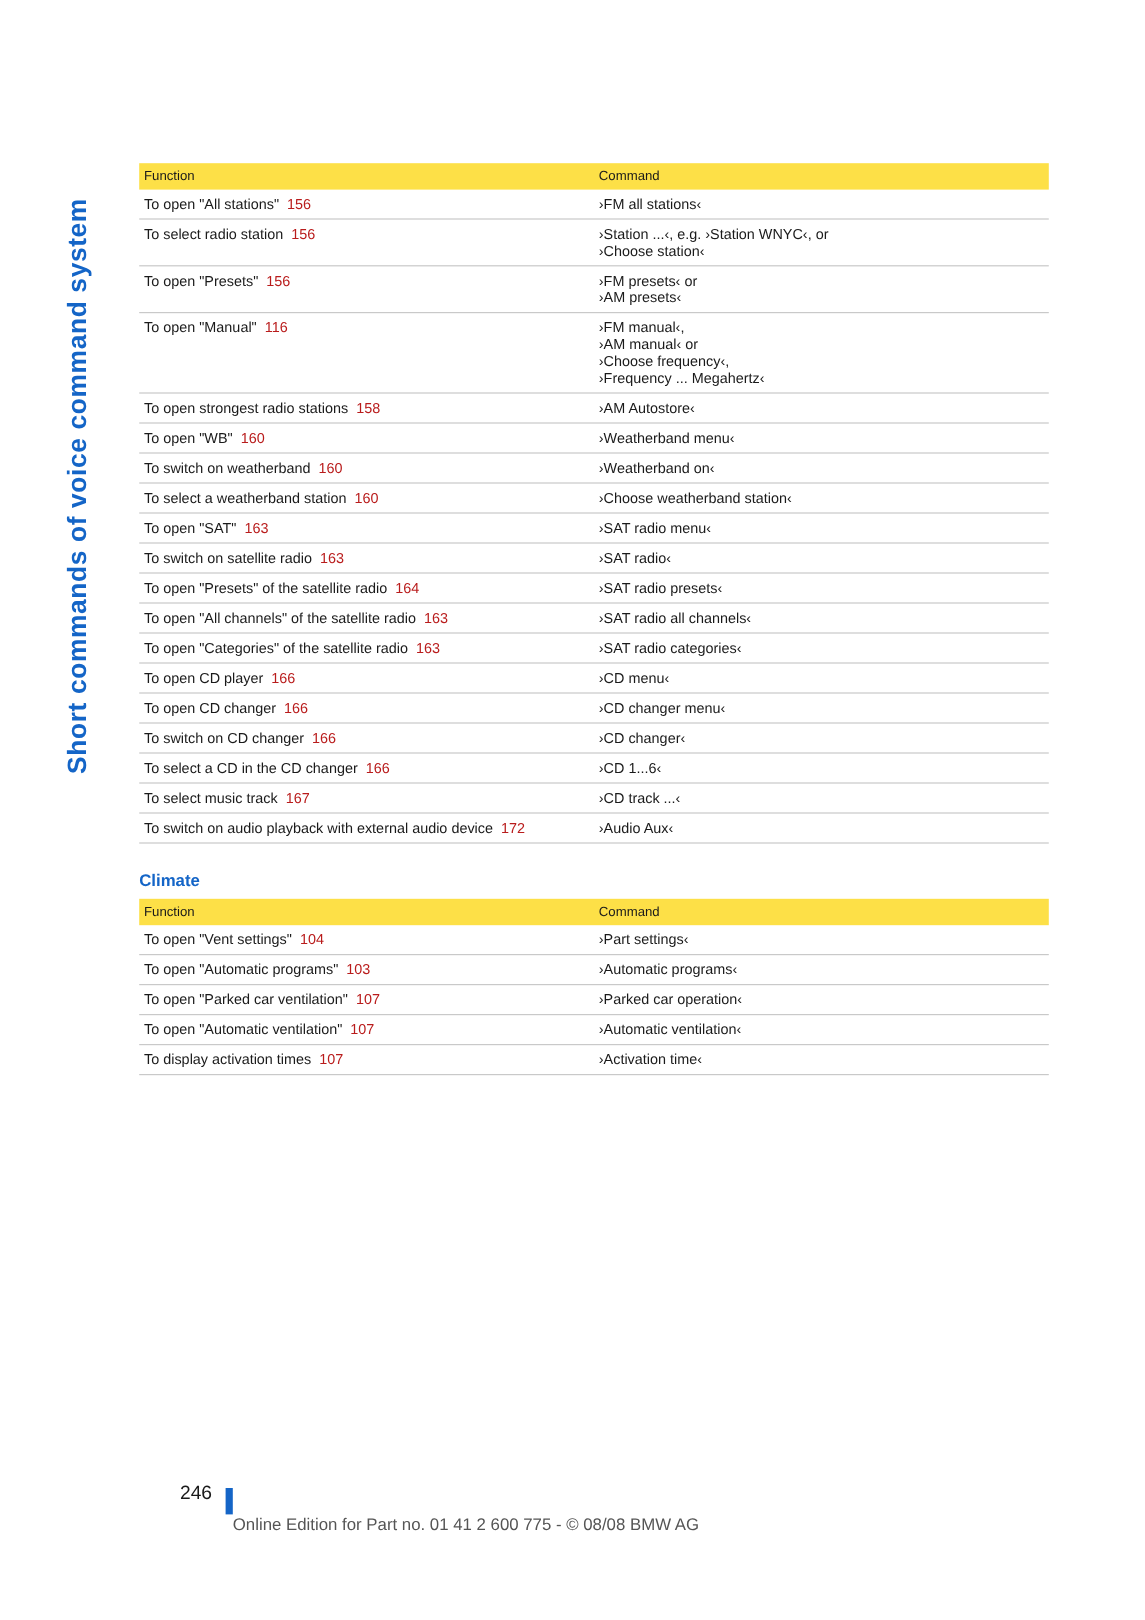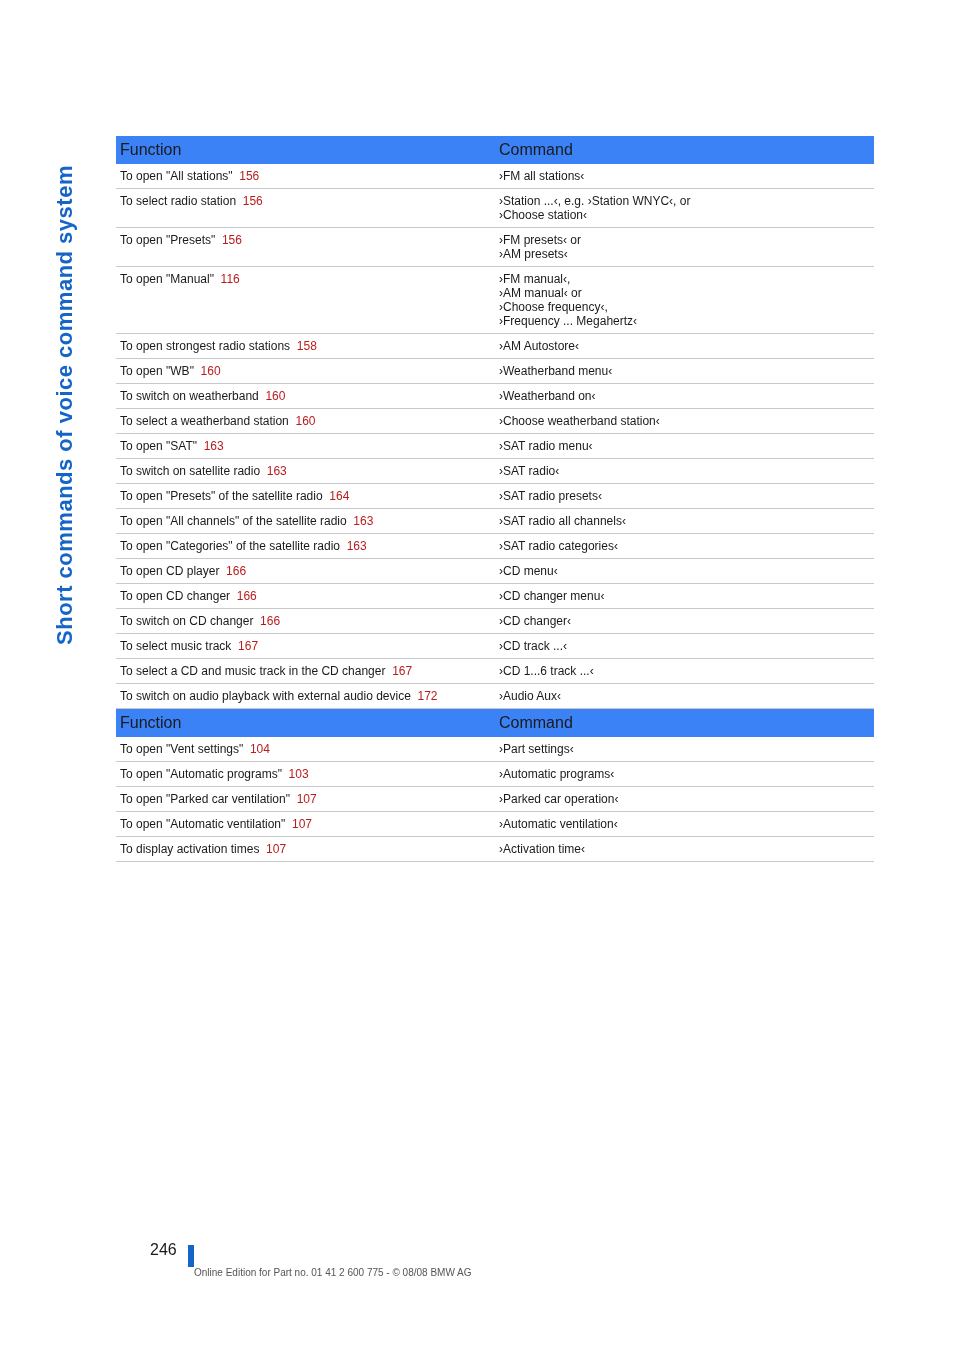--- a/index.html
+++ b/index.html
@@ -45,23 +45,23 @@
     border-collapse: collapse;
     table-layout: fixed;
   }
   th, td {
     text-align: left;
     vertical-align: top;
     padding: 5px 8px 5px 4px;
     font-weight: normal;
   }
   th {
-    background: #3b82f6;
+    background: #fde047;
     color: #1a1a1a;
-    font-size: 16px;
+    font-size: 11px;
   }
   tr:not(.hdr) td {
     border-bottom: 1px solid #c9c9c9;
   }
   .func-col { width: 50%; }
   .cmd-col  { width: 50%; }
   .pg {
     color: #b91c1c;
   }
   .section-title {
@@ -89,21 +89,21 @@
     vertical-align: top;
     margin-left: 2px;
     position: relative;
     top: 4px;
   }
   .footer-line {
     display: block;
     margin-left: 44px;
     margin-top: 4px;
     color: #555;
-    font-size: 10px;
+    font-size: 14px;
   }
 </style>
 </head>
 <body>
 
 <div class="page">
 
   <div class="tab">
     <div class="tab-text">Short commands of voice command system</div>
   </div>
@@ -180,34 +180,35 @@
           </tr>
           <tr>
             <td><span>To open CD changer&nbsp;&nbsp;</span><span class="pg">166</span></td>
             <td>›CD changer menu‹</td>
           </tr>
           <tr>
             <td><span>To switch on CD changer&nbsp;&nbsp;</span><span class="pg">166</span></td>
             <td>›CD changer‹</td>
           </tr>
           <tr>
+            <td><span>To select a CD in the CD changer&nbsp;&nbsp;</span><span class="pg">166</span></td>
+            <td>›CD 1...6‹</td>
+          </tr>
+          <tr>
             <td><span>To select music track&nbsp;&nbsp;</span><span class="pg">167</span></td>
             <td>›CD track ...‹</td>
           </tr>
           <tr>
-            <td><span>To select a CD and music track in the CD changer&nbsp;&nbsp;</span><span class="pg">167</span></td>
-            <td>›CD 1...6 track ...‹</td>
-          </tr>
-          <tr>
             <td><span>To switch on audio playback with external audio device&nbsp;&nbsp;</span><span class="pg">172</span></td>
             <td>›Audio Aux‹</td>
           </tr>
         </tbody>
     </table>
 
+    <div class="section-title">Climate</div>
 
     <table>
       <colgroup>
           <col class="func-col">
           <col class="cmd-col">
         </colgroup>
       <tbody>
           <tr class="hdr">
         <th>Function</th>
         <th>Command</th>

